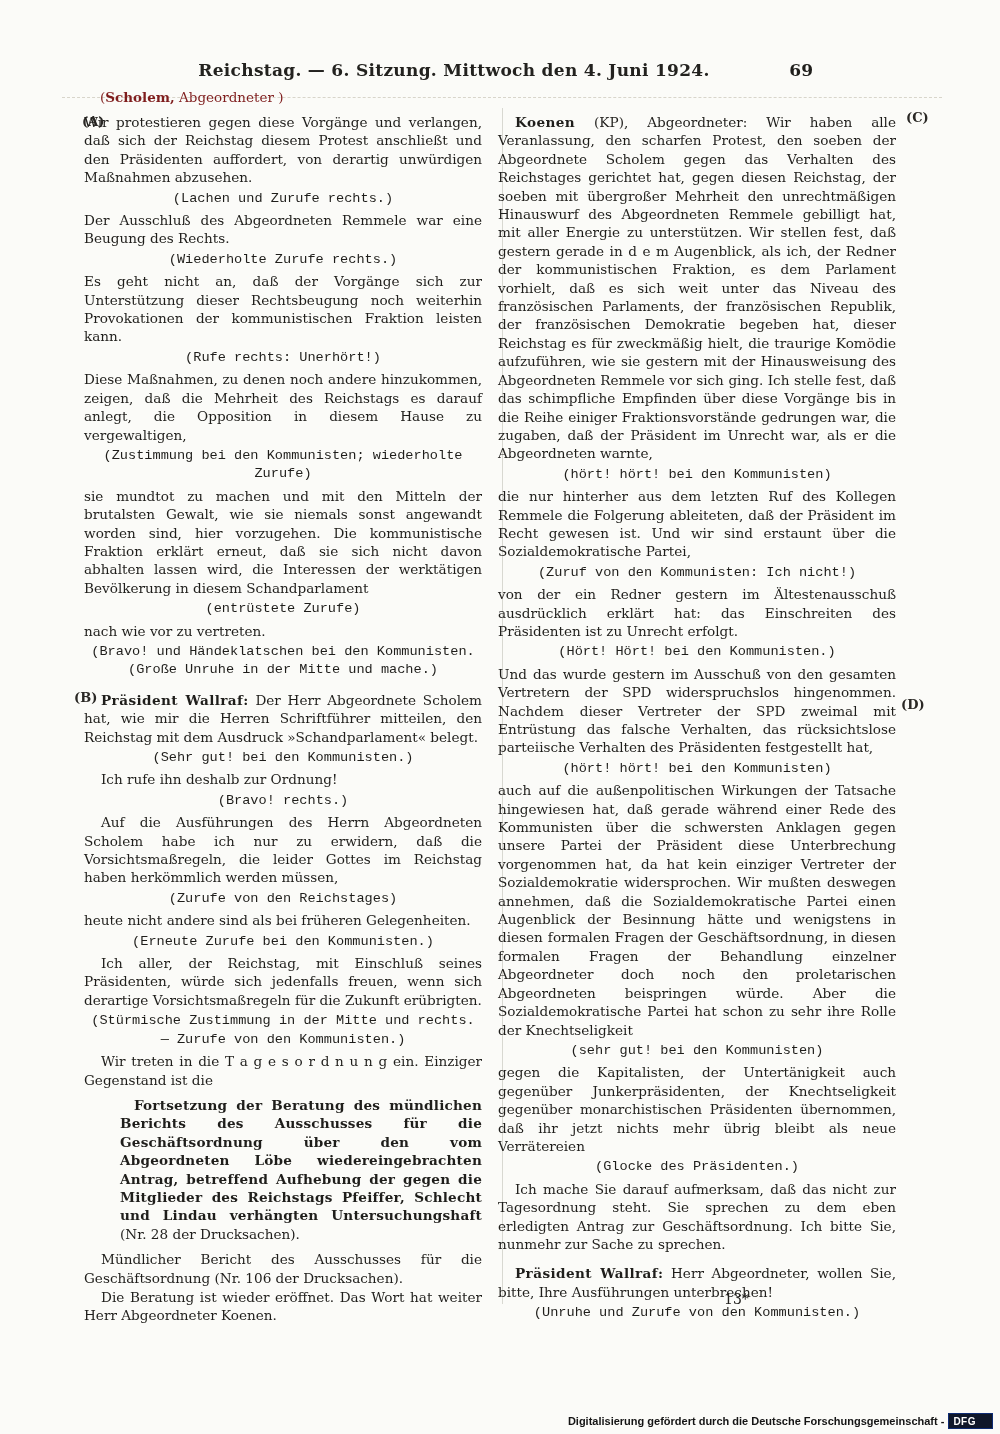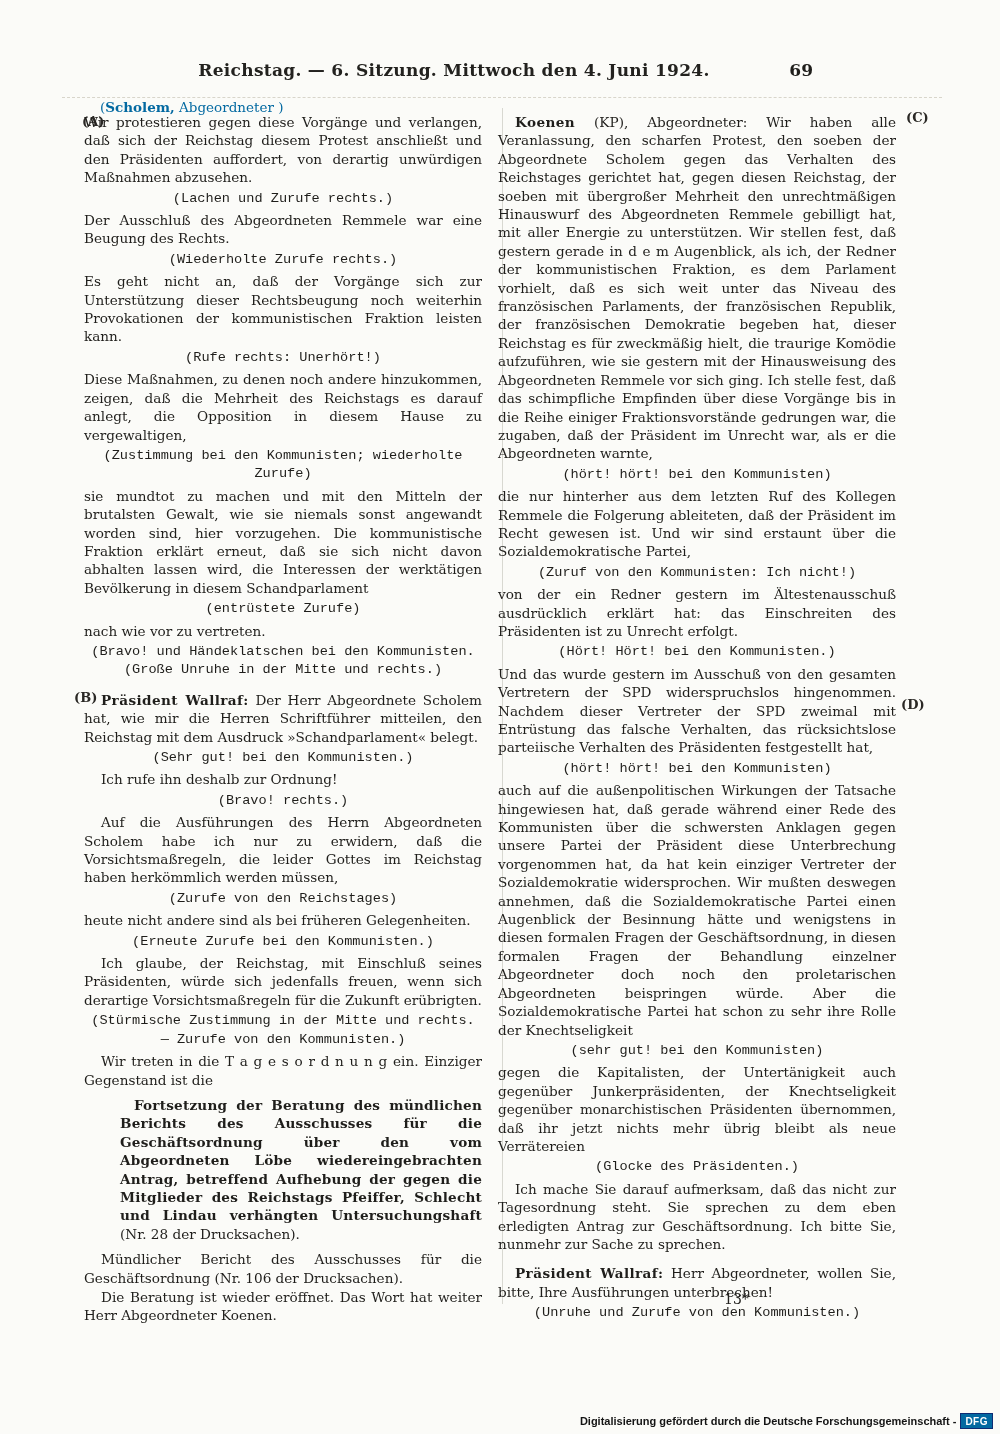--- a/index.html
+++ b/index.html
@@ -12,21 +12,21 @@
   .header-title{
     position:absolute;left:0;right:0;text-align:center;
     font-size:17px;font-weight:600;letter-spacing:.3px;color:#23221f;
   }
   .page-number{position:absolute;right:95px;top:0;font-size:17px;font-weight:600;}
   .header-rule{
     position:absolute;top:97px;left:62px;right:58px;height:0;
     border-top:1px dashed #d8d5cb;
   }
   .speaker-label{
-    position:absolute;left:100px;top:99px;font-size:13.5px;color:#0369a1;
+    position:absolute;left:100px;top:89px;font-size:13.5px;color:#7f1d1d;
   }
   .speaker-label b{font-weight:700;}
   .margin-marker{
     position:absolute;font-size:13px;font-weight:600;color:#2a2825;
     font-family:"DejaVu Serif",serif;
   }
   #marker-a{left:82px;top:114px;}
   #marker-b{left:74px;top:690px;}
   #marker-c{left:906px;top:110px;}
   #marker-d{left:901px;top:697px;}
@@ -55,22 +55,22 @@
     position:absolute;left:724px;top:1291px;width:130px;text-align:left;
     font-size:14px;color:#23221f;
   }
   .dfg-credit{
     position:absolute;right:7px;bottom:5px;height:17px;
     font-family:"Liberation Sans","DejaVu Sans",sans-serif;
     font-size:11px;font-weight:700;color:#141414;
     display:flex;align-items:center;gap:4px;
   }
   .dfg-logo{
-    display:inline-block;background:#0369a1;color:#ffffff;
-    font-size:10px;font-weight:700;padding:2px 4px 1px 4px;
+    display:inline-block;background:#0f172a;color:#ffffff;
+    font-size:10px;font-weight:700;padding:2px 16px 1px 4px;
     border:1px solid #0e2b73;line-height:11px;letter-spacing:.5px;
   }
 </style>
 </head>
 <body>
 
 <div class="page-header">
   <div class="header-title">Reichstag. — 6. Sitzung. Mittwoch den 4. Juni 1924.</div>
   <div class="page-number">69</div>
 </div>
@@ -92,30 +92,30 @@
       <p class="stage">(Lachen und Zurufe rechts.)</p>
       <p class="body noindent">Der Ausschluß des Abgeordneten Remmele war eine Beugung des Rechts.</p>
       <p class="stage">(Wiederholte Zurufe rechts.)</p>
       <p class="body noindent">Es geht nicht an, daß der Vorgänge sich zur Unterstützung dieser Rechtsbeugung noch weiterhin Provokationen der kommunistischen Fraktion leisten kann.</p>
       <p class="stage">(Rufe rechts: Unerhört!)</p>
       <p class="body noindent">Diese Maßnahmen, zu denen noch andere hinzukommen, zeigen, daß die Mehrheit des Reichstags es darauf anlegt, die Opposition in diesem Hause zu vergewaltigen,</p>
       <p class="stage">(Zustimmung bei den Kommunisten; wiederholte Zurufe)</p>
       <p class="body noindent">sie mundtot zu machen und mit den Mitteln der brutalsten Gewalt, wie sie niemals sonst angewandt worden sind, hier vorzugehen. Die kommunistische Fraktion erklärt erneut, daß sie sich nicht davon abhalten lassen wird, die Interessen der werktätigen Bevölkerung in diesem Schandparlament</p>
       <p class="stage">(entrüstete Zurufe)</p>
       <p class="body noindent">nach wie vor zu vertreten.</p>
-      <p class="stage">(Bravo! und Händeklatschen bei den Kommunisten. (Große Unruhe in der Mitte und rechts.)</p>
+      <p class="stage">(Bravo! und Händeklatschen bei den Kommunisten. (Große Unruhe in der Mitte und mache.)</p>
       <p class="body speaker-par"><b class="speaker-name">Präsident Wallraf:</b> Der Herr Abgeordnete Scholem hat, wie mir die Herren Schriftführer mitteilen, den Reichstag mit dem Ausdruck »Schandparlament« belegt.</p>
       <p class="stage">(Sehr gut! bei den Kommunisten.)</p>
       <p class="body">Ich rufe ihn deshalb zur Ordnung!</p>
       <p class="stage">(Bravo! rechts.)</p>
       <p class="body">Auf die Ausführungen des Herrn Abgeordneten Scholem habe ich nur zu erwidern, daß die Vorsichtsmaßregeln, die leider Gottes im Reichstag haben herkömmlich werden müssen,</p>
       <p class="stage">(Zurufe von den Reichstages)</p>
       <p class="body noindent">heute nicht andere sind als bei früheren Gelegenheiten.</p>
       <p class="stage">(Erneute Zurufe bei den Kommunisten.)</p>
-      <p class="body">Ich glaube, der Reichstag, mit Einschluß seines Präsidenten, würde sich jedenfalls freuen, wenn sich derartige Vorsichtsmaßregeln für die Zukunft erübrigten.</p>
+      <p class="body">Ich aller, der Reichstag, mit Einschluß seines Präsidenten, würde sich jedenfalls freuen, wenn sich derartige Vorsichtsmaßregeln für die Zukunft erübrigten.</p>
       <p class="stage">(Stürmische Zustimmung in der Mitte und rechts. — Zurufe von den Kommunisten.)</p>
       <p class="body">Wir treten in die T a g e s o r d n u n g ein. Einziger Gegenstand ist die</p>
       <p class="agenda"><b>Fortsetzung der Beratung des mündlichen Berichts des Ausschusses für die Geschäftsordnung über den vom Abgeordneten Löbe wiedereingebrachten Antrag, betreffend Aufhebung der gegen die Mitglieder des Reichstags Pfeiffer, Schlecht und Lindau verhängten Untersuchungshaft</b><span> (Nr. 28 der Drucksachen).</span></p>
       <p class="body">Mündlicher Bericht des Ausschusses für die Geschäftsordnung (Nr. 106 der Drucksachen).</p>
       <p class="body">Die Beratung ist wieder eröffnet. Das Wort hat weiter Herr Abgeordneter Koenen.</p>
     </div>
   <div class="col">
       <p class="body speaker-par"><b class="speaker-name">Koenen</b> (KP), Abgeordneter: Wir haben alle Veranlassung, den scharfen Protest, den soeben der Abgeordnete Scholem gegen das Verhalten des Reichstages gerichtet hat, gegen diesen Reichstag, der soeben mit übergroßer Mehrheit den unrechtmäßigen Hinauswurf des Abgeordneten Remmele gebilligt hat, mit aller Energie zu unterstützen. Wir stellen fest, daß gestern gerade in d e m Augenblick, als ich, der Redner der kommunistischen Fraktion, es dem Parlament vorhielt, daß es sich weit unter das Niveau des französischen Parlaments, der französischen Republik, der französischen Demokratie begeben hat, dieser Reichstag es für zweckmäßig hielt, die traurige Komödie aufzuführen, wie sie gestern mit der Hinausweisung des Abgeordneten Remmele vor sich ging. Ich stelle fest, daß das schimpfliche Empfinden über diese Vorgänge bis in die Reihe einiger Fraktionsvorstände gedrungen war, die zugaben, daß der Präsident im Unrecht war, als er die Abgeordneten warnte,</p>
       <p class="stage">(hört! hört! bei den Kommunisten)</p>
       <p class="body noindent">die nur hinterher aus dem letzten Ruf des Kollegen Remmele die Folgerung ableiteten, daß der Präsident im Recht gewesen ist. Und wir sind erstaunt über die Sozialdemokratische Partei,</p>

